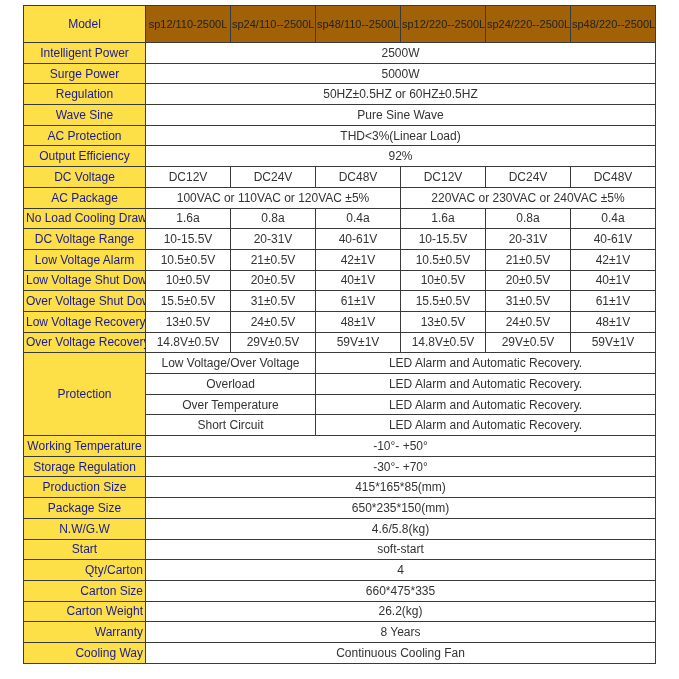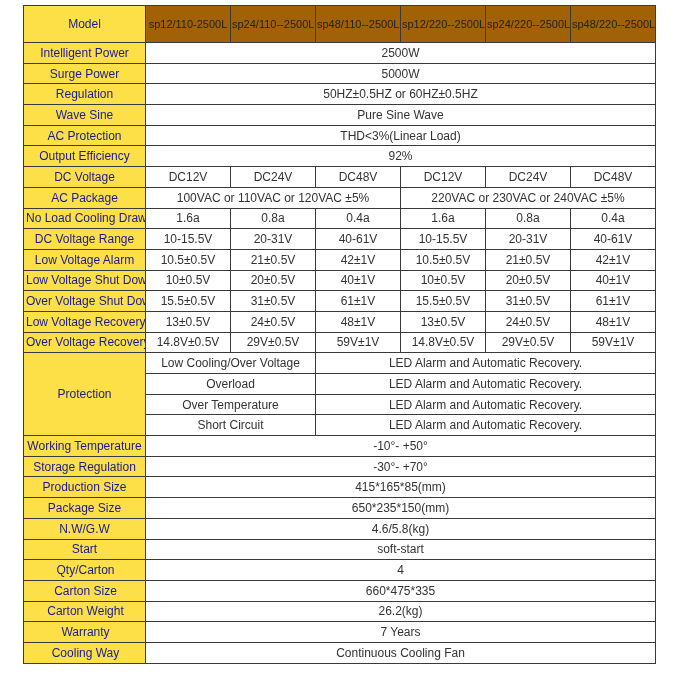--- a/index.html
+++ b/index.html
@@ -12,21 +12,21 @@
     height: 20.7px;
     padding: 0 2px;
     font-size: 12px;
     text-align: center;
     color: #333333;
     overflow: hidden;
     white-space: nowrap;
     vertical-align: middle;
   }
   td.lbl { background: #fde047; color: #1a1a8f; }
-  td.lbl.left { text-align: center; padding-left: 4px; margin-left: 10px; }
+  td.lbl.left { text-align: right; padding-left: 4px; margin-left: 10px; }
   td.hdr { background: #a16207; color: #222222; font-size: 11px; padding: 12px 1px; }
   td.val {}
 </style>
 </head>
 <body>
 
 <div class="wrap">
 <table class="spec">
   <colgroup>
     <col style="width:122px">
@@ -149,21 +149,21 @@
     <td class="val">14.8V±0.5V</td>
     <td class="val">29V±0.5V</td>
     <td class="val">59V±1V</td>
     <td class="val">14.8V±0.5V</td>
     <td class="val">29V±0.5V</td>
     <td class="val">59V±1V</td>
   </tr>
 
   <tr>
     <td class="lbl" rowspan="4">Protection</td>
-    <td class="val" colspan="2">Low Cooling/Over Voltage</td>
+    <td class="val" colspan="2">Low Voltage/Over Voltage</td>
     <td class="val" colspan="4">LED Alarm and Automatic Recovery.</td>
   </tr>
   <tr>
     <td class="val" colspan="2">Overload</td>
     <td class="val" colspan="4">LED Alarm and Automatic Recovery.</td>
   </tr>
   <tr>
     <td class="val" colspan="2">Over Temperature</td>
     <td class="val" colspan="4">LED Alarm and Automatic Recovery.</td>
   </tr>
@@ -203,21 +203,21 @@
   <tr>
     <td class="lbl left">Carton Size</td>
     <td class="val" colspan="6">660*475*335</td>
   </tr>
   <tr>
     <td class="lbl left">Carton Weight</td>
     <td class="val" colspan="6">26.2(kg)</td>
   </tr>
   <tr>
     <td class="lbl left">Warranty</td>
-    <td class="val" colspan="6">7 Years</td>
+    <td class="val" colspan="6">8 Years</td>
   </tr>
   <tr>
     <td class="lbl left">Cooling Way</td>
     <td class="val" colspan="6">Continuous Cooling Fan</td>
   </tr>
 </tbody>
     </table>
 </div>
 
 </body></html>

